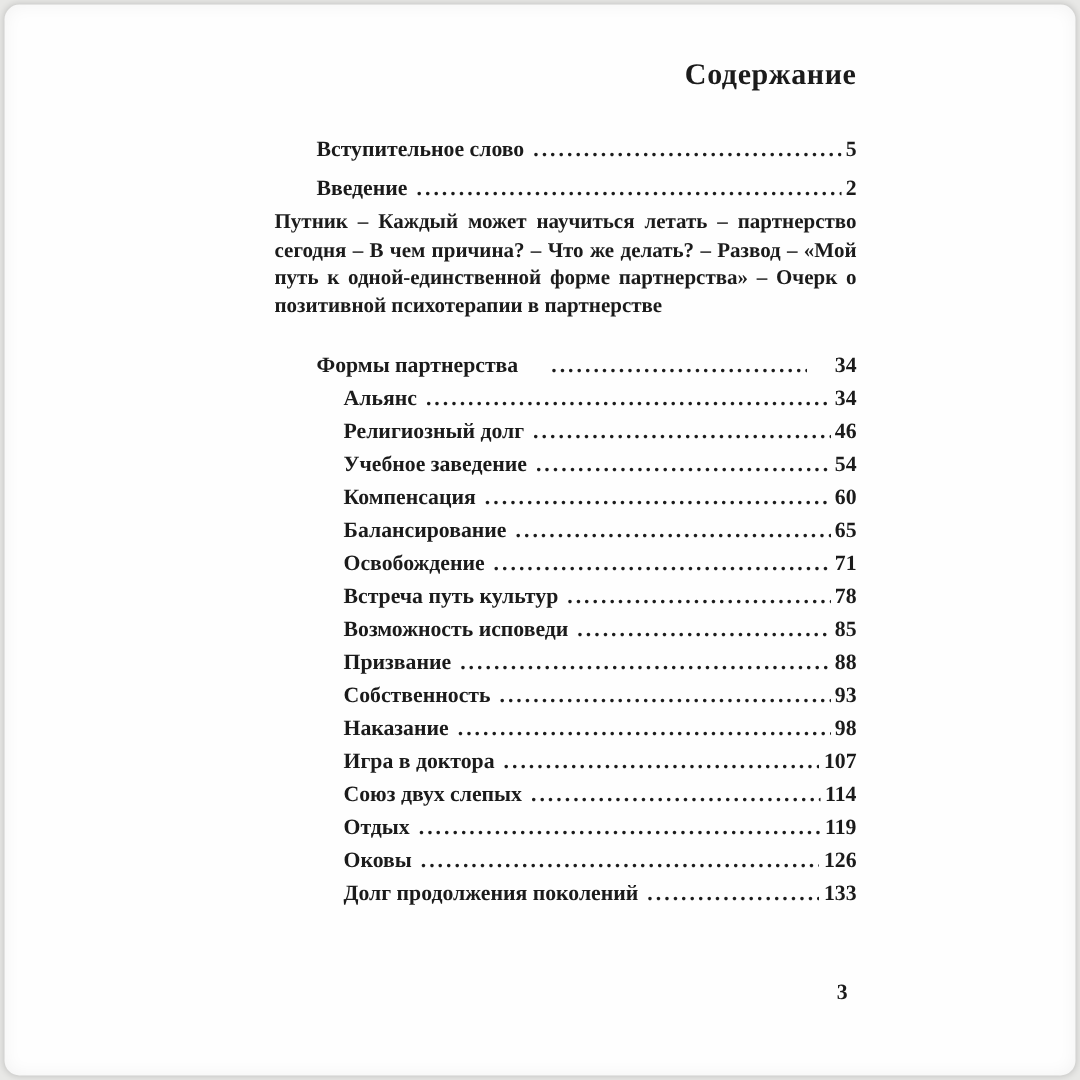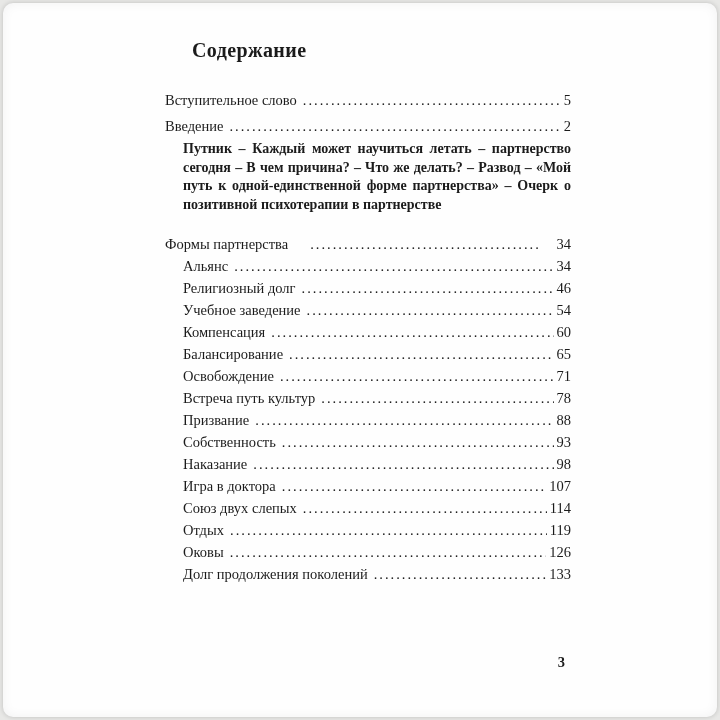--- a/index.html
+++ b/index.html
@@ -22,28 +22,30 @@
     position: absolute;
     left: 162px;
     top: 36px;
     width: 406px;
   }
   h1.toc-heading {
     font-size: 20px;
     font-weight: bold;
     letter-spacing: 0.4px;
     margin: 0 0 30px 27px;
+    text-align: right;
   }
   .toc-row {
     display: flex;
     align-items: baseline;
     font-size: 14.5px;
-    font-weight: normal;
+    font-weight: bold;
     line-height: 17px;
     margin-top: 9px;
+    margin-left: 46px;
   }
   .toc-row:first-child { margin-top: 0; }
   .toc-row.child { padding-left: 18px; margin-top: 5px; justify-content: space-between; }
   .toc-label { white-space: nowrap; flex: none; }
   .dots {
     flex: 1 1 auto;
     overflow: hidden;
     white-space: nowrap;
     margin: 0 3px 0 6px;
     min-width: 10px;
@@ -121,20 +123,25 @@
           <span class="toc-label">Освобождение</span>
           <span class="dots"></span>
           <span class="page-num">71</span>
         </div>
         <div class="toc-row child">
           <span class="toc-label">Встреча путь культур</span>
           <span class="dots"></span>
           <span class="page-num">78</span>
         </div>
         <div class="toc-row child">
+          <span class="toc-label">Возможность исповеди</span>
+          <span class="dots"></span>
+          <span class="page-num">85</span>
+        </div>
+        <div class="toc-row child">
           <span class="toc-label">Призвание</span>
           <span class="dots"></span>
           <span class="page-num">88</span>
         </div>
         <div class="toc-row child">
           <span class="toc-label">Собственность</span>
           <span class="dots"></span>
           <span class="page-num">93</span>
         </div>
         <div class="toc-row child">

